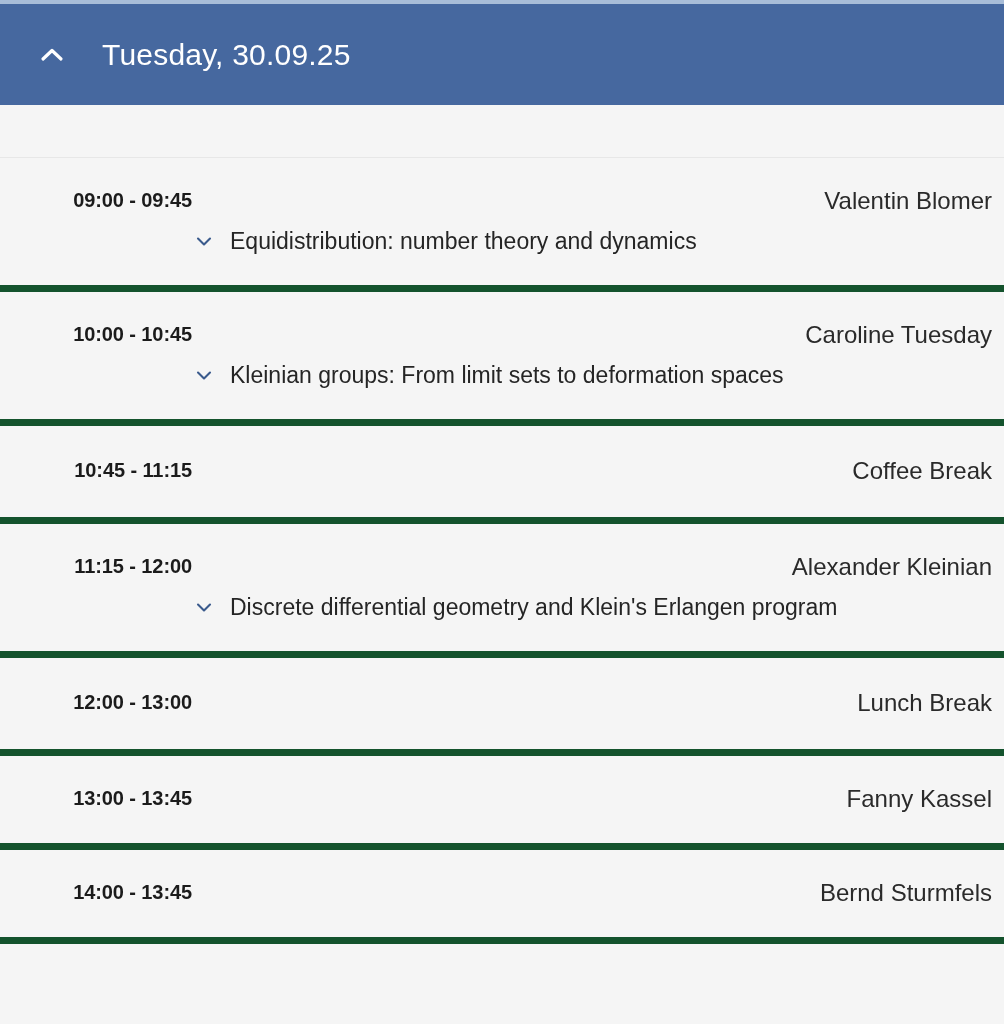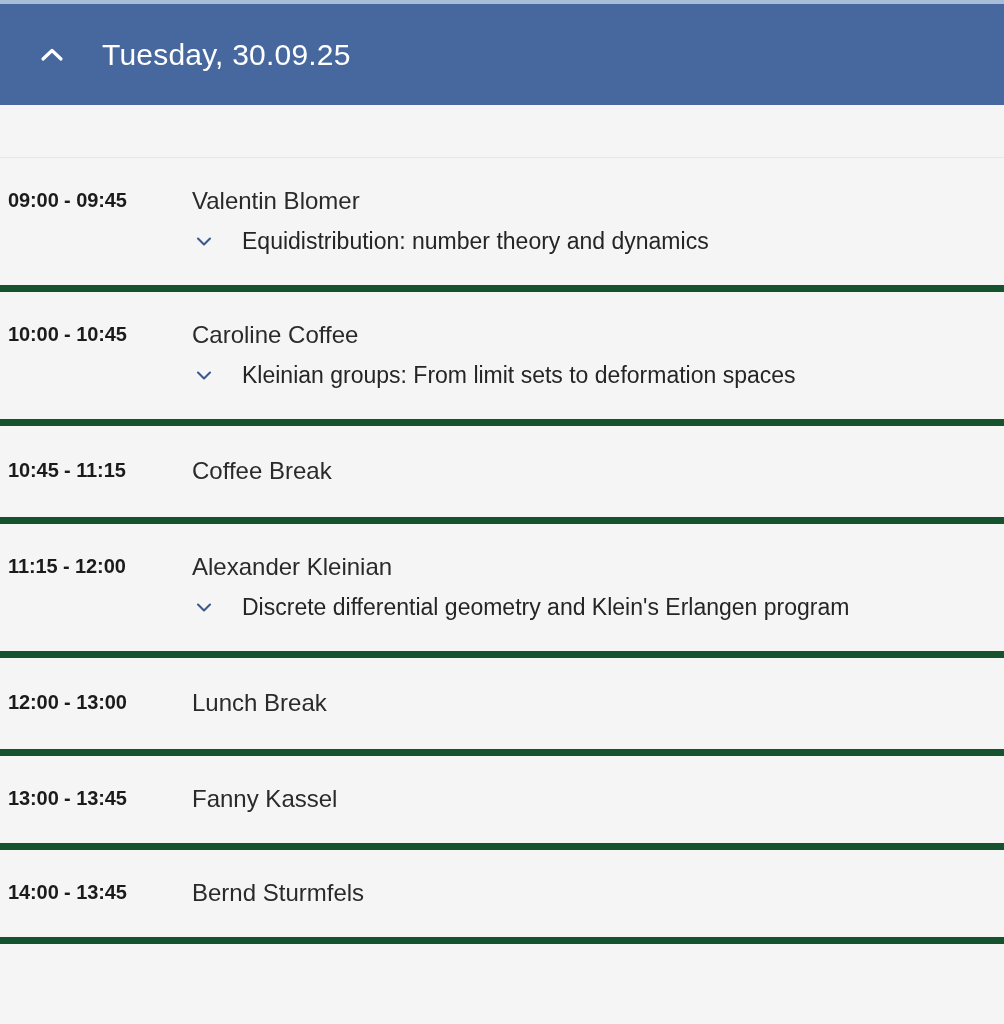--- a/index.html
+++ b/index.html
@@ -14,20 +14,21 @@
     background: #f5f5f5;
     font-family: "Liberation Sans", "DejaVu Sans", sans-serif;
     -webkit-font-smoothing: antialiased;
   }
 
   .page {
     position: relative;
     width: 1004px;
     height: 1024px;
     background: #f5f5f5;
+    text-align: right;
   }
 
   
   .top-strip {
     height: 4px;
     width: 100%;
     background: #a8bdd8;
   }
 
   
@@ -107,21 +108,20 @@
     font-weight: 400;
     color: #2a2a2a;
     line-height: 30px;
     white-space: nowrap;
   }
 
   .slot-talk {
     display: flex;
     align-items: center;
     margin-top: 10px;
-    gap: 12px;
   }
 
   .talk-chevron {
     flex: 0 0 auto;
     width: 24px;
     height: 24px;
     display: flex;
     align-items: center;
     justify-content: center;
     margin-right: 14px;
@@ -167,21 +167,21 @@
             <path d="M5 8.5 L11 14.5 L17 8.5" fill="none" stroke="#3a5a8c" stroke-width="2.1" stroke-linecap="round" stroke-linejoin="round"></path>
           </svg>
         </span>
         <span class="talk-title">Equidistribution: number theory and dynamics</span>
       </div>
     </div>
   </div>
       <div class="slot">
     <div class="slot-time">10:00 - 10:45</div>
     <div class="slot-body">
-      <div class="slot-speaker">Caroline Coffee</div>
+      <div class="slot-speaker">Caroline Tuesday</div>
       <div class="slot-talk">
         <span class="talk-chevron">
           <svg width="22" height="22" viewBox="0 0 22 22" aria-hidden="true">
             <path d="M5 8.5 L11 14.5 L17 8.5" fill="none" stroke="#3a5a8c" stroke-width="2.1" stroke-linecap="round" stroke-linejoin="round"></path>
           </svg>
         </span>
         <span class="talk-title">Kleinian groups: From limit sets to deformation spaces</span>
       </div>
     </div>
   </div>

